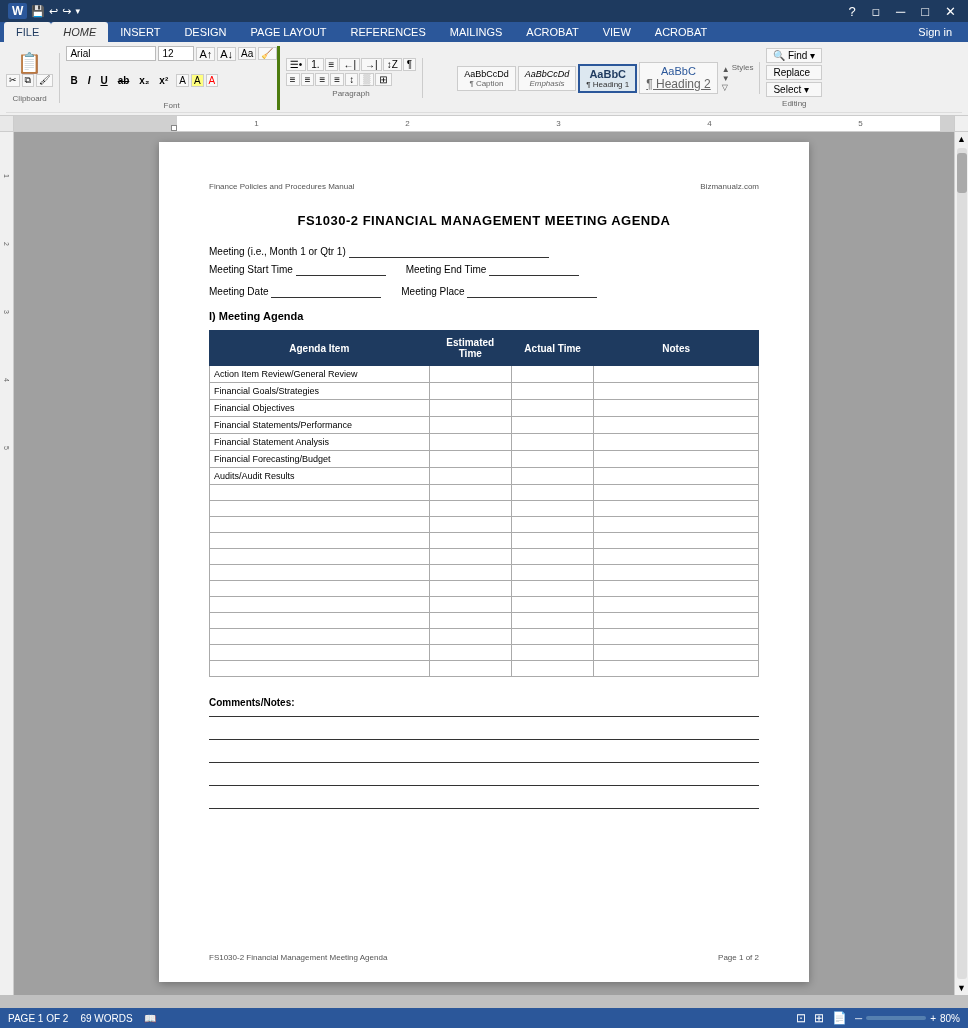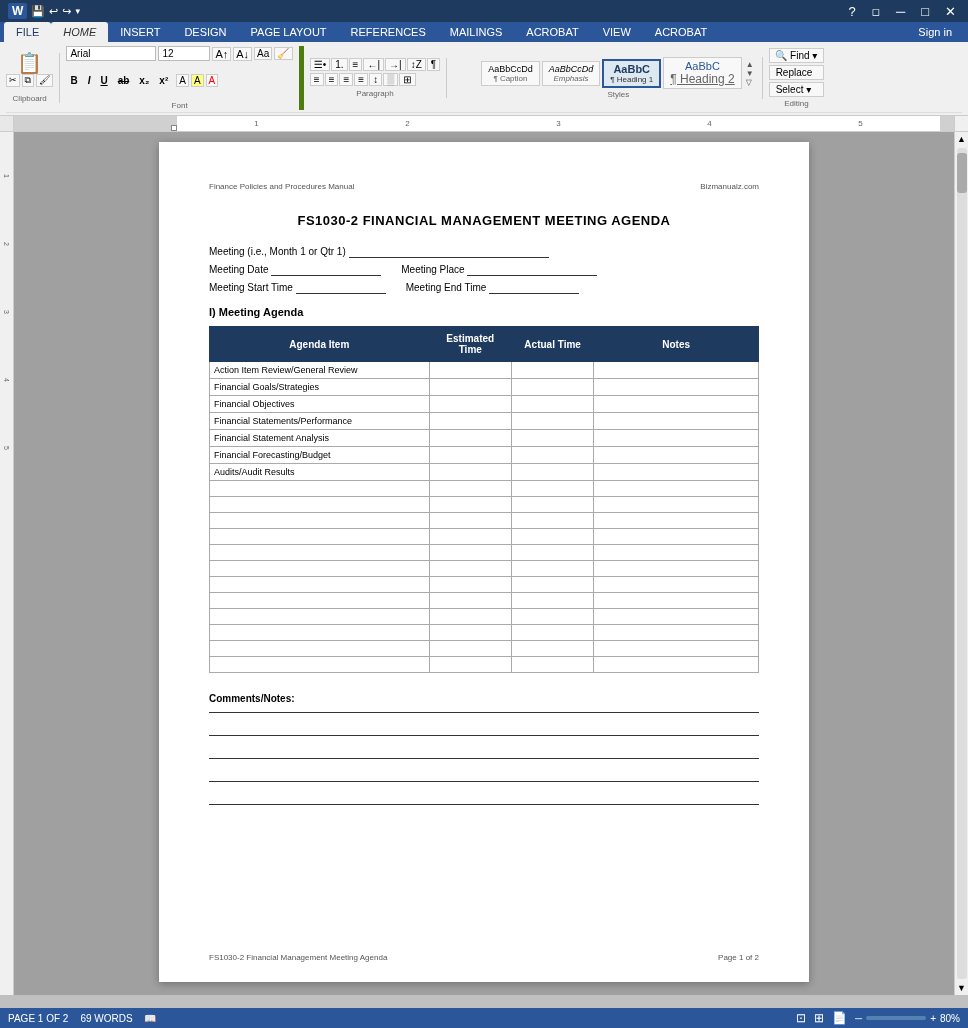--- a/index.html
+++ b/index.html
@@ -187,24 +187,24 @@
         <div style="font-size:20px; cursor:pointer; line-height:1;">📋</div>
         <div style="display:flex; gap:2px; margin-top:1px;">
           <span style="font-size:9px; cursor:pointer; border:1px solid #ccc; padding:0 2px; background:#f8f8f8;">✂</span>
           <span style="font-size:9px; cursor:pointer; border:1px solid #ccc; padding:0 2px; background:#f8f8f8;">⧉</span>
           <span style="font-size:9px; cursor:pointer; border:1px solid #ccc; padding:0 2px; background:#f8f8f8;">🖌</span>
         </div>
       </div>
       <div style="font-size:8px; color:#666; margin-top:7px;">Clipboard</div>
     </div>
 
-    <div style="display:flex; flex-direction:column; gap:12px; padding-right:6px; border-right:5px solid #4d7c0f; margin-right:4px;">
+    <div style="display:flex; flex-direction:column; gap:12px; border-right:3px solid #4d7c0f; margin-right:4px;">
       <div style="display:flex; gap:2px; align-items:center;">
         <input type="text" class="font-name-box" value="Arial" style="width: 90px; font-size: 10px; border: 1px solid rgb(187, 187, 187); padding: 1px 3px;">
-        <input type="text" class="font-size-box" value="12" style="width: 52px; font-size: 10px; border: 1px solid rgb(187, 187, 187); padding: 1px 3px;">
+        <input type="text" class="font-size-box" value="12" style="width: 36px; font-size: 10px; border: 1px solid rgb(187, 187, 187); padding: 1px 3px;">
         <span style="font-size:11px; cursor:pointer; border:1px solid #ccc; padding:0 2px; background:#f8f8f8;">A↑</span>
         <span style="font-size:11px; cursor:pointer; border:1px solid #ccc; padding:0 2px; background:#f8f8f8;">A↓</span>
         <span style="font-size:10px; cursor:pointer; border:1px solid #ccc; padding:0 2px; background:#f8f8f8;">Aa</span>
         <span style="font-size:10px; cursor:pointer; border:1px solid #ccc; padding:0 2px; background:#f8f8f8;">🧹</span>
       </div>
       <div style="display:flex; gap:2px; align-items:center;">
         <button class="fmt-btn bold">B</button>
         <button class="fmt-btn italic">I</button>
         <button class="fmt-btn underline">U</button>
         <button class="fmt-btn" style="text-decoration:line-through;">ab</button>
@@ -232,21 +232,21 @@
         <span style="font-size:10px; cursor:pointer; border:1px solid #ccc; padding:0 3px; background:#f8f8f8;">≡</span>
         <span style="font-size:10px; cursor:pointer; border:1px solid #ccc; padding:0 3px; background:#f8f8f8;">≡</span>
         <span style="font-size:10px; cursor:pointer; border:1px solid #ccc; padding:0 3px; background:#f8f8f8;">≡</span>
         <span style="font-size:10px; cursor:pointer; border:1px solid #ccc; padding:0 3px; background:#f8f8f8;">↕</span>
         <span style="font-size:10px; cursor:pointer; border:1px solid #ccc; padding:0 3px; background:#f8f8f8; color:#888;">▒</span>
         <span style="font-size:10px; cursor:pointer; border:1px solid #ccc; padding:0 3px; background:#f8f8f8;">⊞</span>
       </div>
       <div style="font-size:8px; color:#666; margin-top:1px; text-align:center;">Paragraph</div>
     </div>
 
-    <div style="display:flex; flex-direction:column; padding-right:6px; border-right:1px solid #ccc; margin-right:4px;padding-left:28px;">
+    <div style="display:flex; flex-direction:row; padding-right:6px; border-right:1px solid #ccc; margin-right:4px;padding-left:28px;">
       <div style="display:flex; gap:2px; align-items:center;">
 
         <div style="border:1px solid #ccc; padding:2px 6px; min-width:55px; text-align:center; cursor:pointer; background:#f8f8f8; font-size:9px;">
           <div style="font-size:9px;">AaBbCcDd</div>
           <div style="font-size:8px; color:#666;">¶ Caption</div>
         </div>
         <div style="border:1px solid #ccc; padding:2px 6px; min-width:55px; text-align:center; cursor:pointer; background:#f8f8f8; font-style:italic; font-size:9px;">
           <div style="font-size:9px; font-style:italic;">AaBbCcDd</div>
           <div style="font-size:8px; color:#666;">Emphasis</div>
         </div>
@@ -312,38 +312,38 @@
         <span>Finance Policies and Procedures Manual</span>
         <span>Bizmanualz.com</span>
       </div>
 
       <div class="doc-title">FS1030-2 FINANCIAL MANAGEMENT MEETING AGENDA</div>
 
       <div class="form-line">
         <span>Meeting (i.e., Month 1 or Qtr 1)</span>
         <span class="underline-field-long">&nbsp;&nbsp;&nbsp;&nbsp;&nbsp;&nbsp;&nbsp;&nbsp;&nbsp;&nbsp;&nbsp;&nbsp;&nbsp;&nbsp;&nbsp;&nbsp;&nbsp;&nbsp;&nbsp;&nbsp;&nbsp;&nbsp;&nbsp;&nbsp;&nbsp;&nbsp;&nbsp;&nbsp;&nbsp;&nbsp;&nbsp;&nbsp;&nbsp;&nbsp;&nbsp;&nbsp;&nbsp;&nbsp;&nbsp;&nbsp;&nbsp;&nbsp;&nbsp;&nbsp;&nbsp;&nbsp;&nbsp;&nbsp;&nbsp;&nbsp;&nbsp;&nbsp;&nbsp;</span>
       </div>
+      <div style="display:flex; gap:20px; margin-bottom:10px; font-size:10px;">
+        <div>
+          <span>Meeting Start Time</span>
+          <span class="underline-field" style="min-width:90px;">&nbsp;&nbsp;&nbsp;&nbsp;&nbsp;&nbsp;&nbsp;&nbsp;&nbsp;&nbsp;&nbsp;&nbsp;&nbsp;&nbsp;&nbsp;&nbsp;&nbsp;&nbsp;</span>
+        </div>
+        <div>
+          <span>Meeting End Time</span>
+          <span class="underline-field" style="min-width:90px;">&nbsp;&nbsp;&nbsp;&nbsp;&nbsp;&nbsp;&nbsp;&nbsp;&nbsp;&nbsp;&nbsp;&nbsp;&nbsp;&nbsp;&nbsp;&nbsp;&nbsp;&nbsp;</span>
+        </div>
+      </div>
       <div style="display:flex; gap:20px; margin-bottom:6px; font-size:10px;">
         <div>
           <span>Meeting Date</span>
           <span class="underline-field" style="min-width:110px;">&nbsp;&nbsp;&nbsp;&nbsp;&nbsp;&nbsp;&nbsp;&nbsp;&nbsp;&nbsp;&nbsp;&nbsp;&nbsp;&nbsp;&nbsp;&nbsp;&nbsp;&nbsp;&nbsp;&nbsp;&nbsp;&nbsp;</span>
         </div>
         <div>
           <span>Meeting Place</span>
           <span class="underline-field" style="min-width:130px;">&nbsp;&nbsp;&nbsp;&nbsp;&nbsp;&nbsp;&nbsp;&nbsp;&nbsp;&nbsp;&nbsp;&nbsp;&nbsp;&nbsp;&nbsp;&nbsp;&nbsp;&nbsp;&nbsp;&nbsp;&nbsp;&nbsp;&nbsp;&nbsp;&nbsp;&nbsp;</span>
-        </div>
-      </div>
-      <div style="display:flex; gap:20px; margin-bottom:10px; font-size:10px;">
-        <div>
-          <span>Meeting Start Time</span>
-          <span class="underline-field" style="min-width:90px;">&nbsp;&nbsp;&nbsp;&nbsp;&nbsp;&nbsp;&nbsp;&nbsp;&nbsp;&nbsp;&nbsp;&nbsp;&nbsp;&nbsp;&nbsp;&nbsp;&nbsp;&nbsp;</span>
-        </div>
-        <div>
-          <span>Meeting End Time</span>
-          <span class="underline-field" style="min-width:90px;">&nbsp;&nbsp;&nbsp;&nbsp;&nbsp;&nbsp;&nbsp;&nbsp;&nbsp;&nbsp;&nbsp;&nbsp;&nbsp;&nbsp;&nbsp;&nbsp;&nbsp;&nbsp;</span>
         </div>
       </div>
 
       <div class="section-heading">I) Meeting Agenda</div>
 
       <table class="agenda-table">
         <thead>
           <tr>
             <th style="width:40%;">Agenda Item</th>
             <th style="width:15%;">Estimated Time</th>

